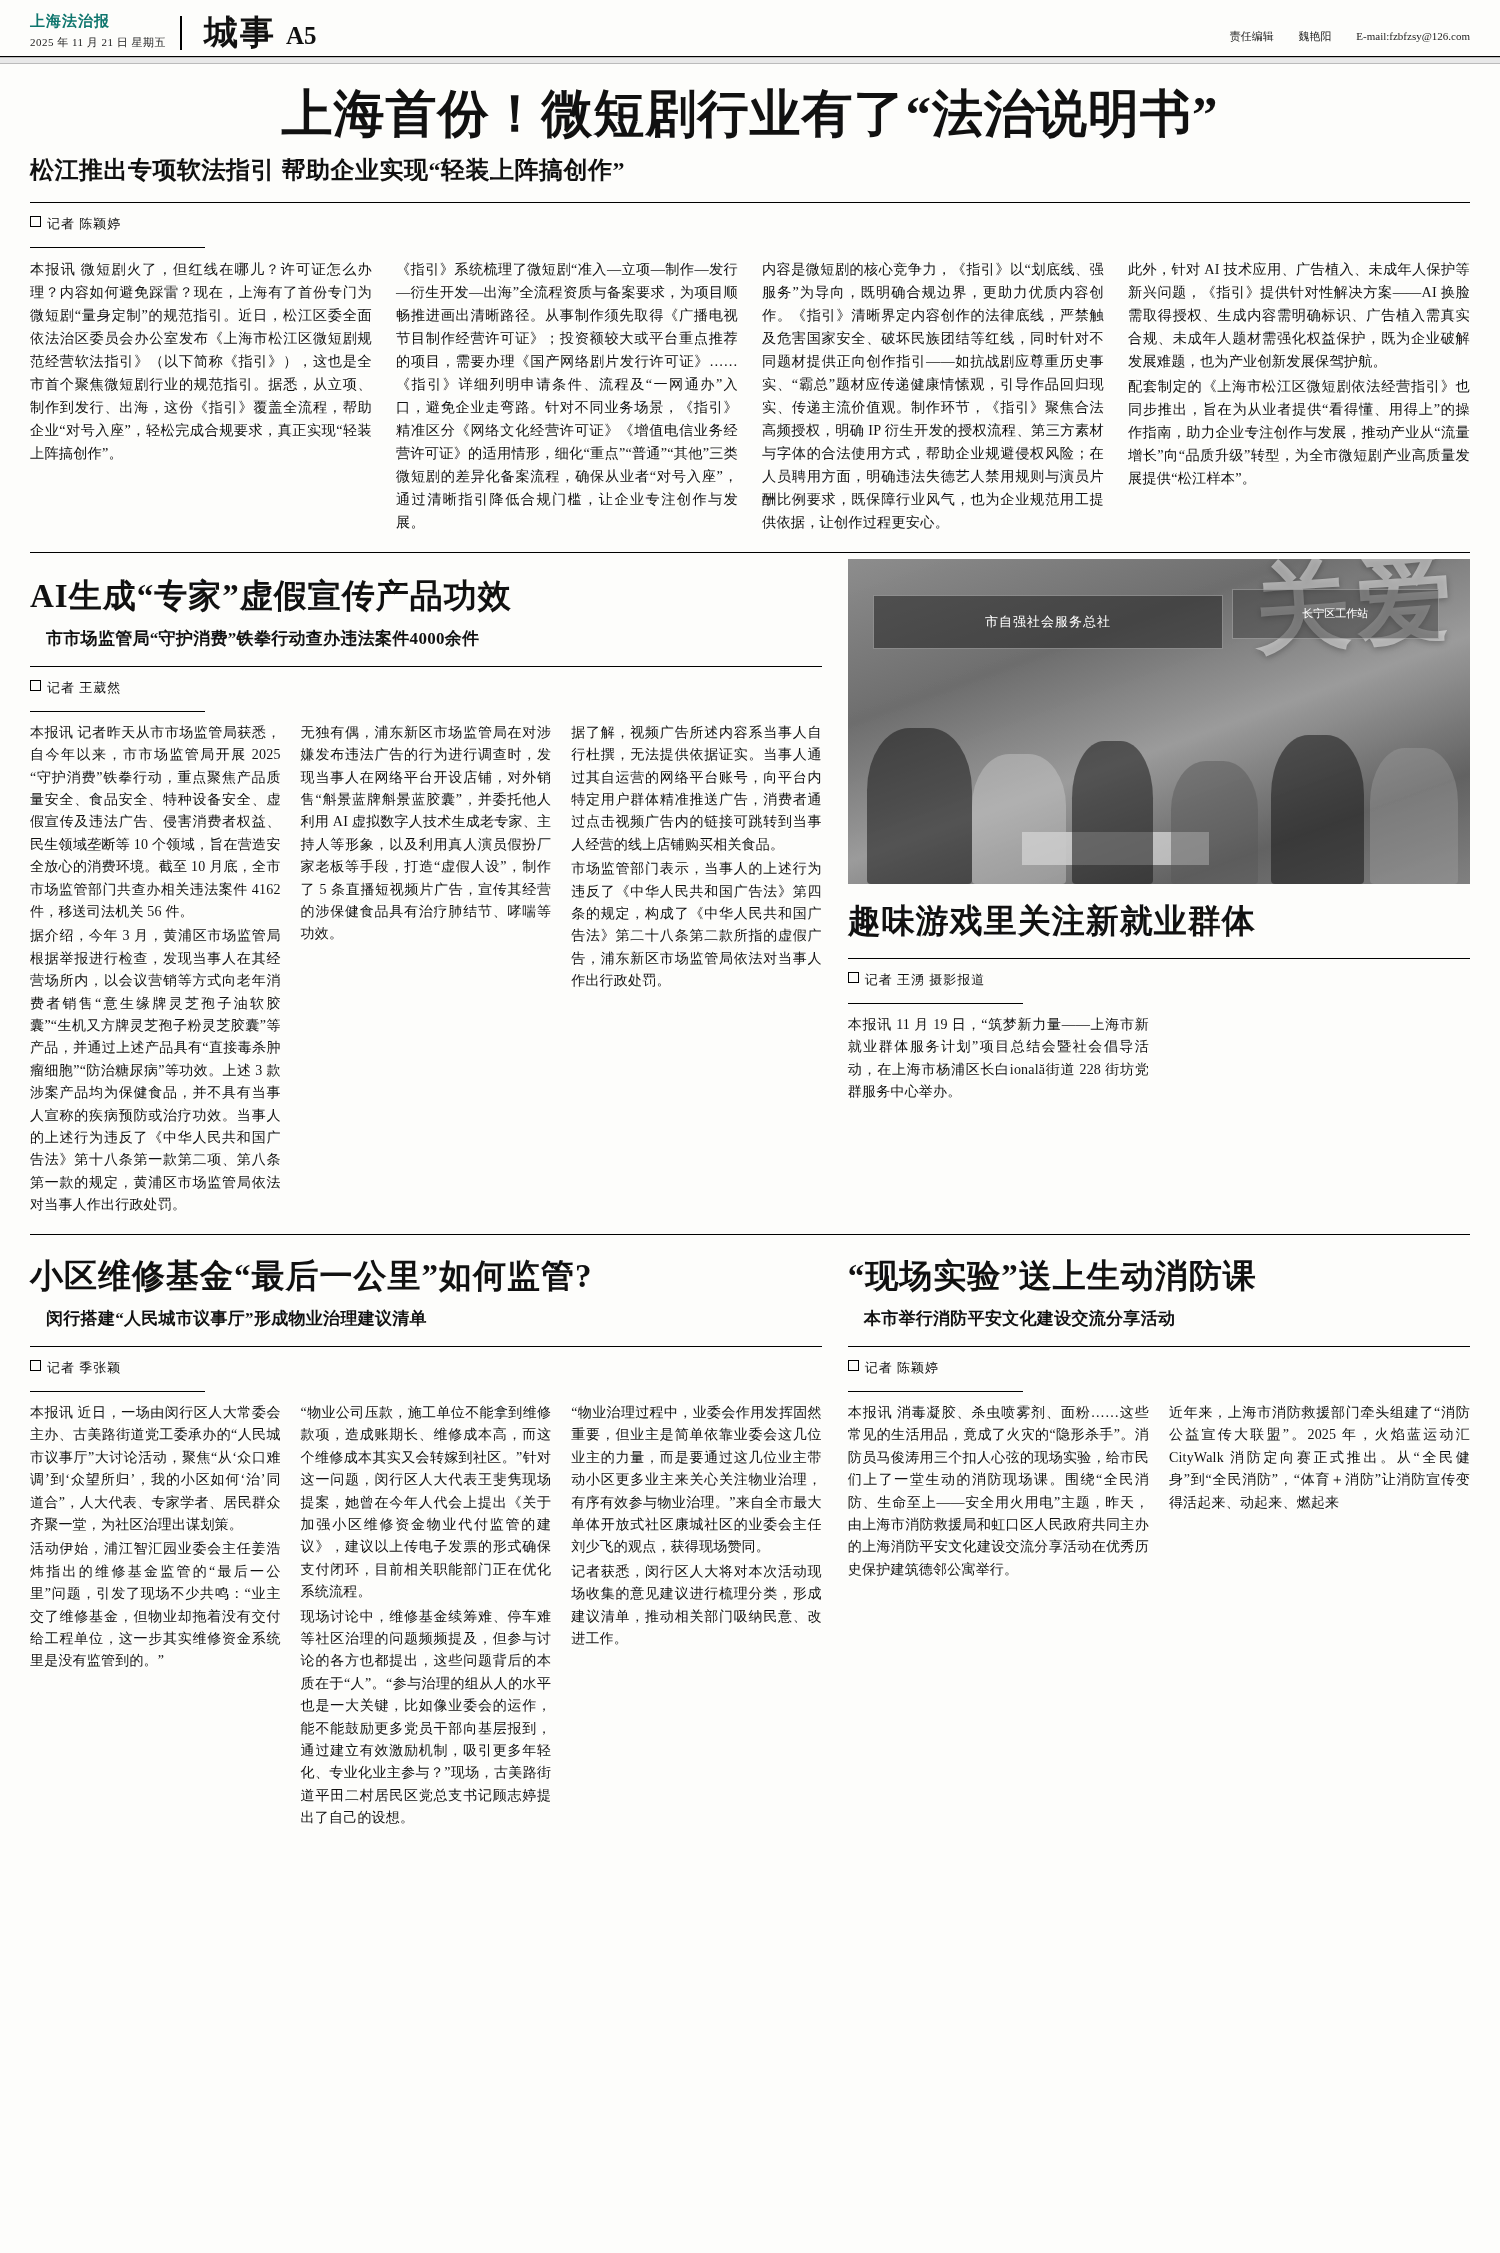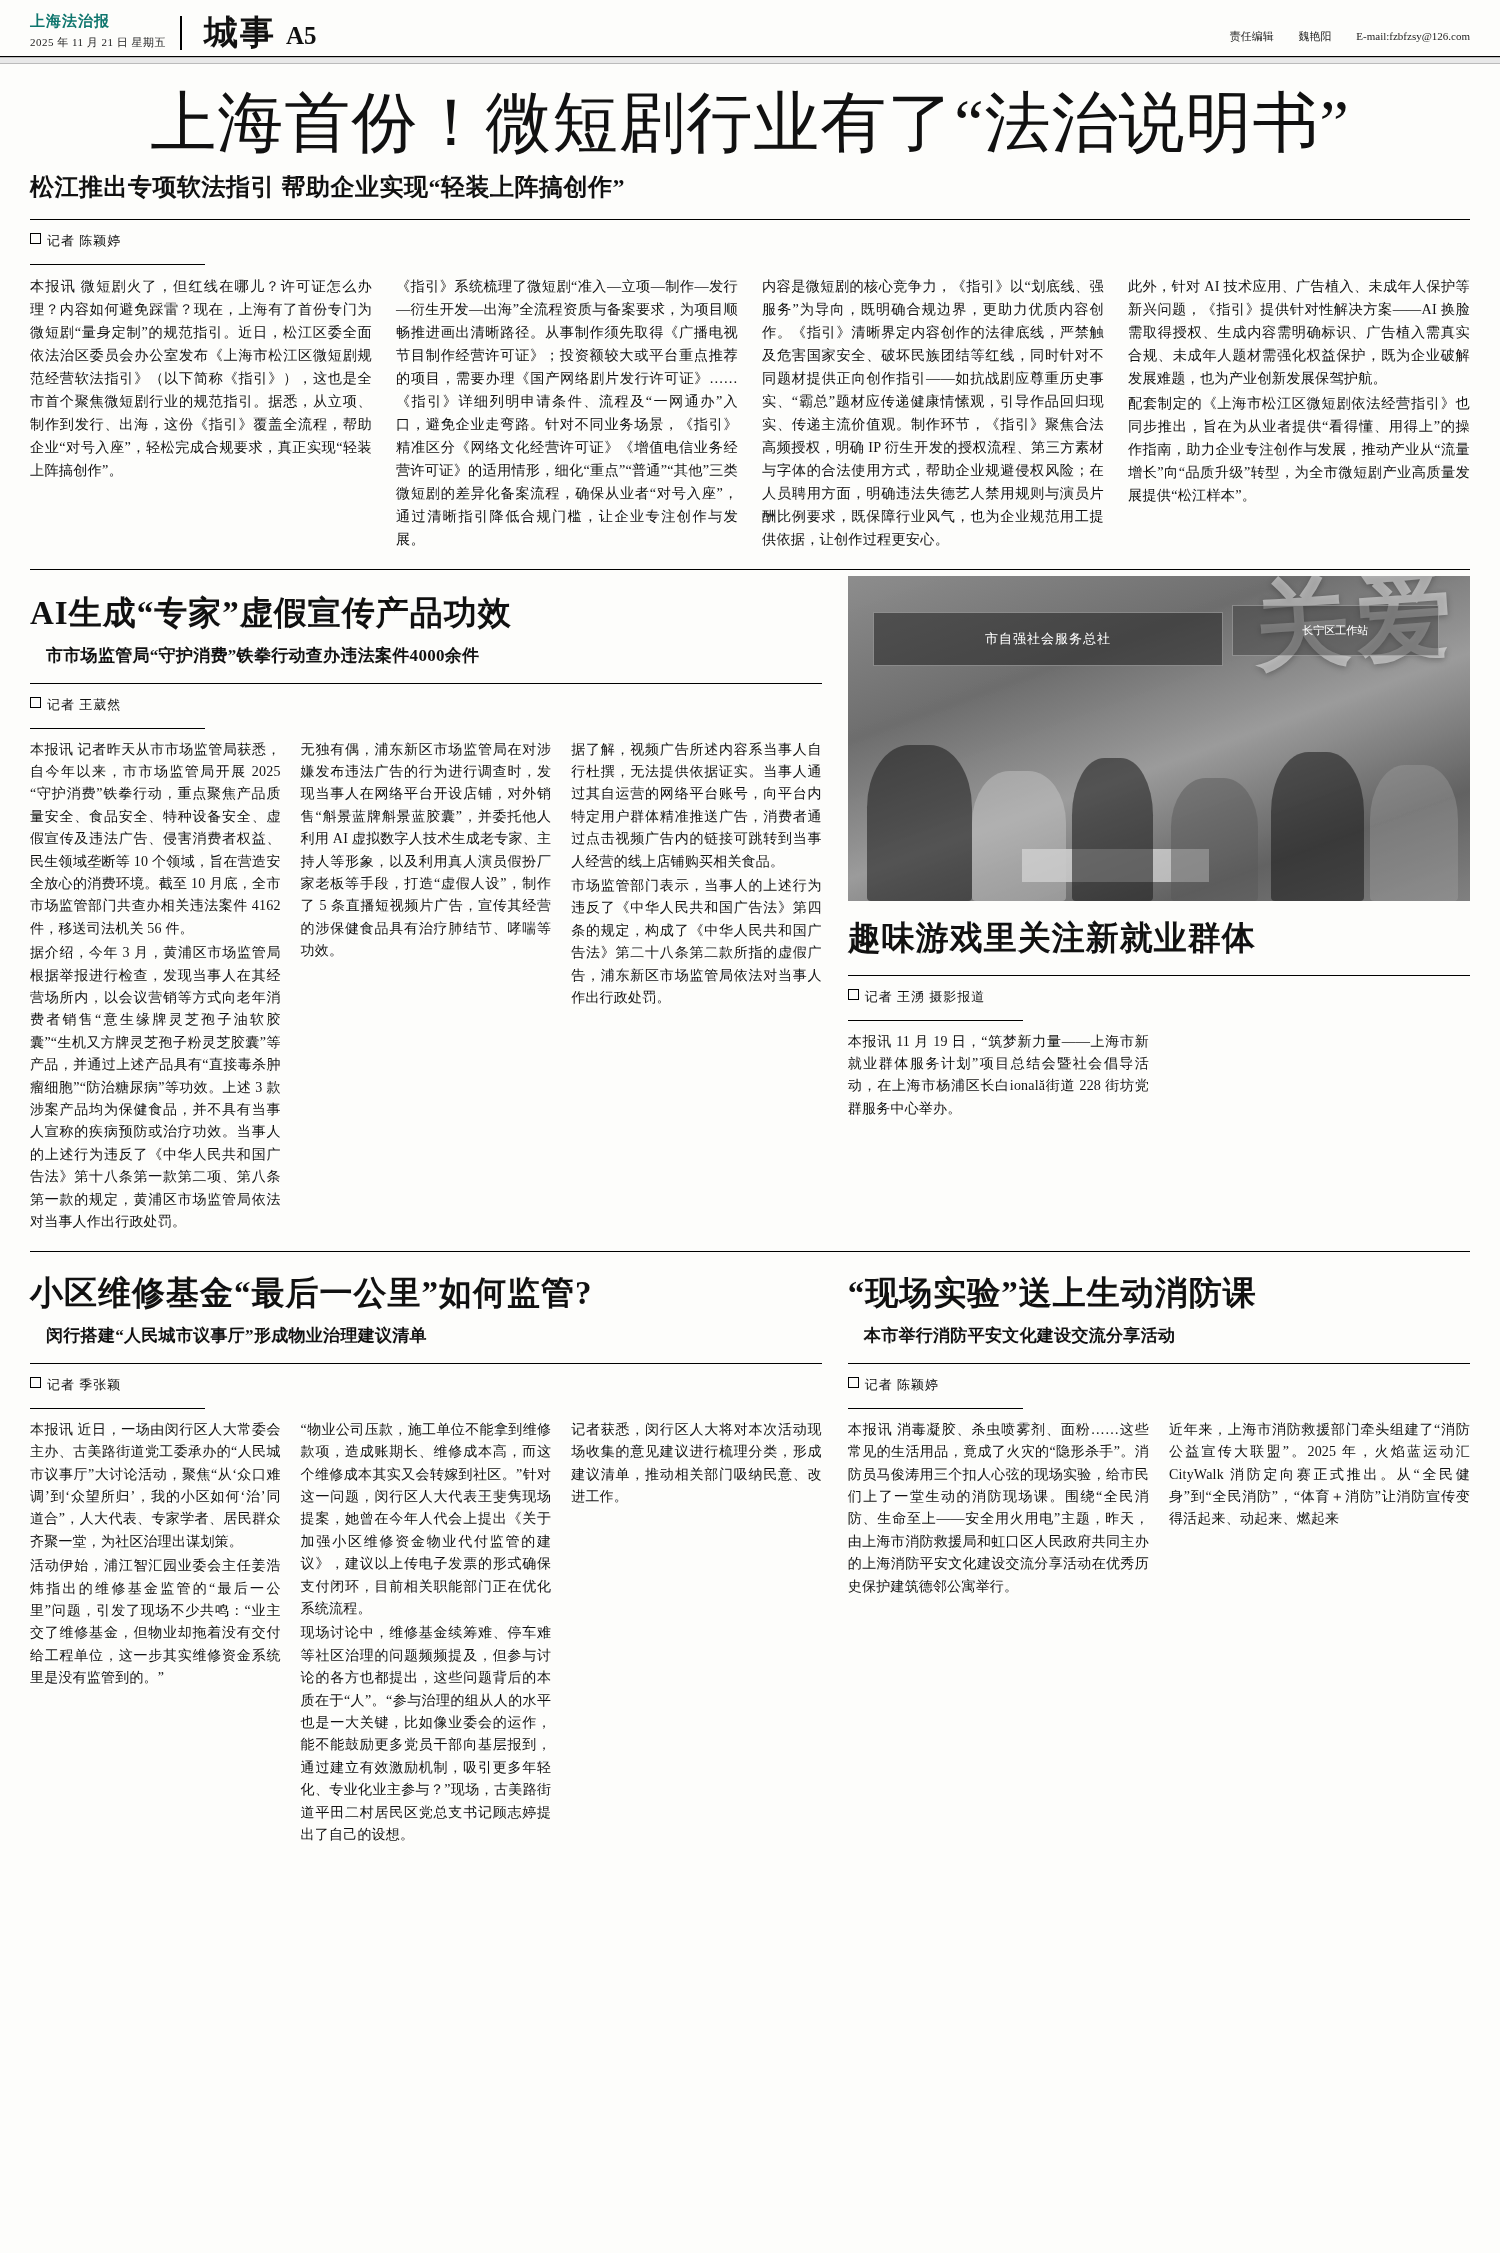--- a/index.html
+++ b/index.html
@@ -30,21 +30,21 @@
   .mast-page{font-size:25px;font-weight:bold;font-family:"Liberation Serif",serif;line-height:1;padding-bottom:2px;}
   .mast-right{text-align:right;font-size:11px;color:#222;line-height:1.6;padding-bottom:4px;}
   .mast-right span{margin-left:22px;}
 
   .rule-thick{height:5px;background:#e8e8e8;border-top:1px solid #bbb;border-bottom:1px solid #bbb;margin:0 0 0 0;}
 
   .content{padding:0 30px;box-sizing:border-box;}
 
   
   .hl-main{
-    font-size:66px;font-weight:normal;letter-spacing:1px;
+    font-size:51px;font-weight:bold;letter-spacing:1px;
     line-height:1.12;margin:22px 0 0 0;
     text-align:center;
   }
   .hl-sub{
     font-size:24px;font-weight:bold;letter-spacing:0.5px;
     margin:12px 0 0 0;line-height:1.3;
   }
   .hr-solid{border:0;border-top:1px solid #000;margin:16px 0 0 0;}
 
   
@@ -236,20 +236,21 @@
         <div class="subcols">
           <div class="col">
             <p>本报讯  近日，一场由闵行区人大常委会主办、古美路街道党工委承办的“人民城市议事厅”大讨论活动，聚焦“从‘众口难调’到‘众望所归’，我的小区如何‘治’同道合”，人大代表、专家学者、居民群众齐聚一堂，为社区治理出谋划策。</p>
             <p>活动伊始，浦江智汇园业委会主任姜浩炜指出的维修基金监管的“最后一公里”问题，引发了现场不少共鸣：“业主交了维修基金，但物业却拖着没有交付给工程单位，这一步其实维修资金系统里是没有监管到的。”</p>
           </div>
           <div class="col">
             <p>“物业公司压款，施工单位不能拿到维修款项，造成账期长、维修成本高，而这个维修成本其实又会转嫁到社区。”针对这一问题，闵行区人大代表王斐隽现场提案，她曾在今年人代会上提出《关于加强小区维修资金物业代付监管的建议》，建议以上传电子发票的形式确保支付闭环，目前相关职能部门正在优化系统流程。</p>
             <p>现场讨论中，维修基金续筹难、停车难等社区治理的问题频频提及，但参与讨论的各方也都提出，这些问题背后的本质在于“人”。“参与治理的组从人的水平也是一大关键，比如像业委会的运作，能不能鼓励更多党员干部向基层报到，通过建立有效激励机制，吸引更多年轻化、专业化业主参与？”现场，古美路街道平田二村居民区党总支书记顾志婷提出了自己的设想。</p>
           </div>
           <div class="col">
+            <p>“物业治理过程中，业委会作用发挥固然重要，但业主是简单依靠业委会这几位业主的力量，而是要通过这几位业主带动小区更多业主来关心关注物业治理，有序有效参与物业治理。”来自全市最大单体开放式社区康城社区的业委会主任刘少飞的观点，获得现场赞同。</p>
             <p>记者获悉，闵行区人大将对本次活动现场收集的意见建议进行梳理分类，形成建议清单，推动相关部门吸纳民意、改进工作。</p>
           </div>
         </div>
       </div>
 
       <div class="bottom-right">
         <div class="hl-mid">“现场实验”送上生动消防课</div>
         <div class="hl-mid-sub">本市举行消防平安文化建设交流分享活动</div>
         <hr class="hr-solid">
         <div class="byline-wrap">

